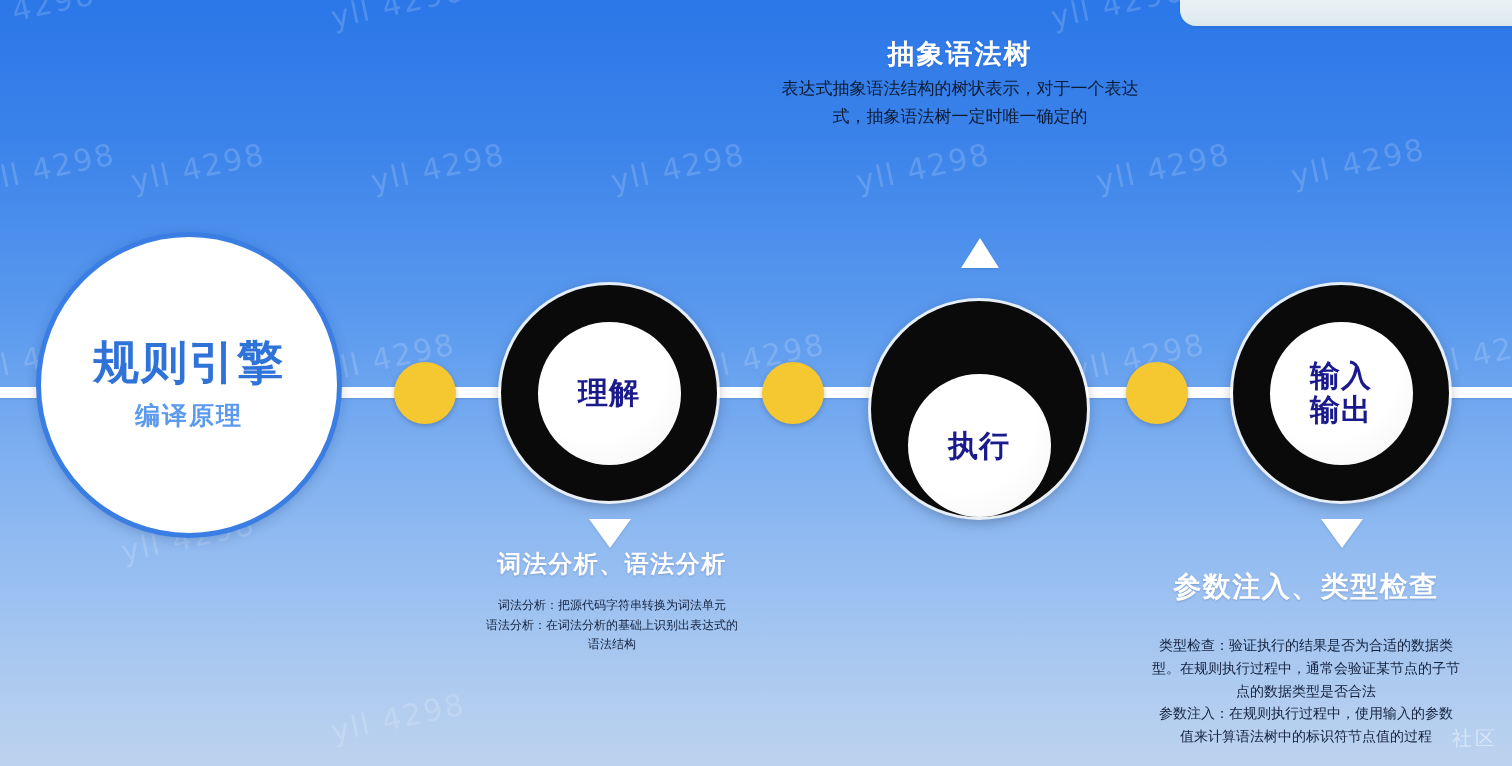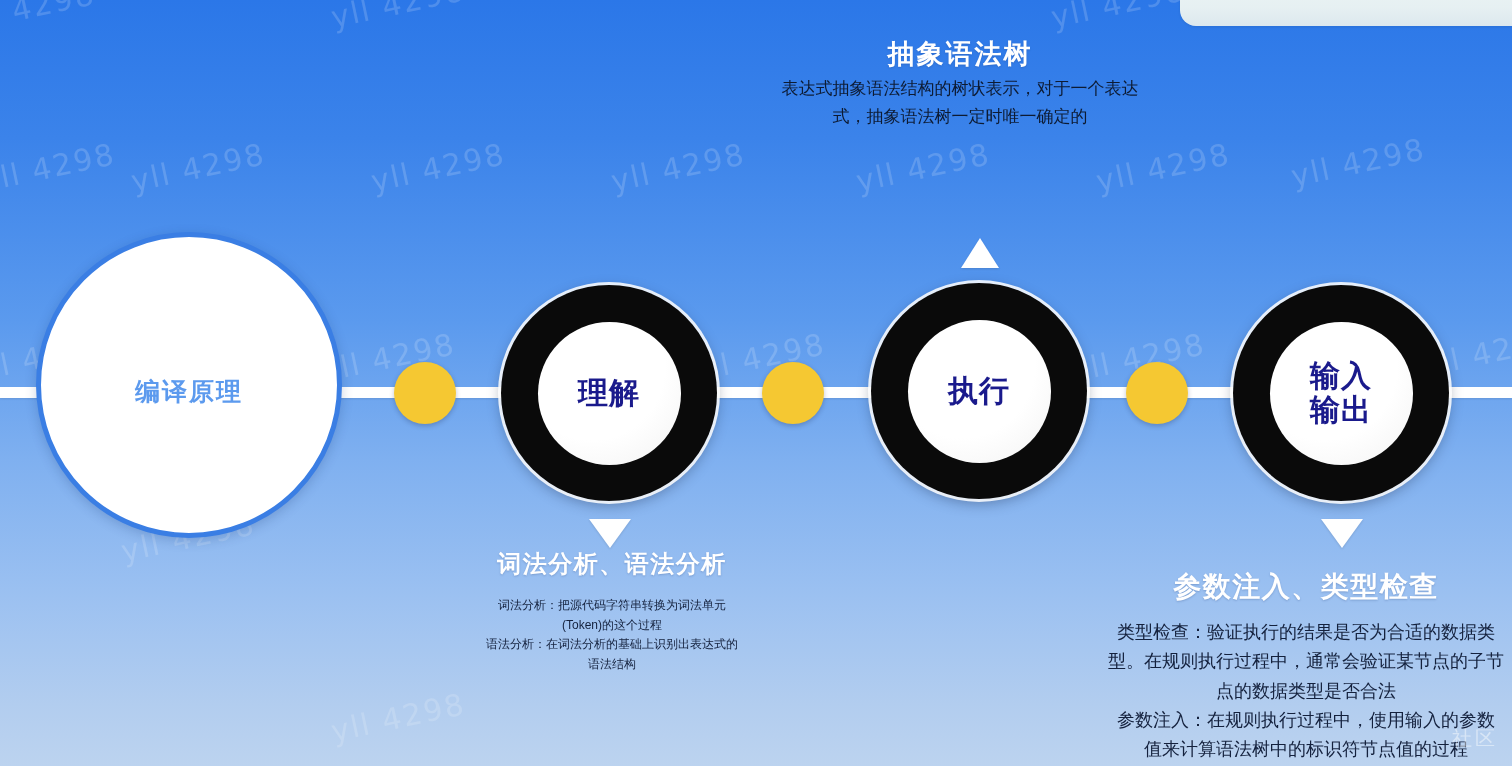--- a/index.html
+++ b/index.html
@@ -124,21 +124,21 @@
   }
   .node-label {
     font-size: 30px;
     font-weight: 700;
     color: #1a1a8c;
     line-height: 1.12;
     letter-spacing: 1px;
     white-space: pre-line;
   }
   #node-1 { left: 501px; top: 285px; }
-  #node-2 { left: 871px; top: 283px; }
+  #node-2 { left: 871px; top: 301px; align-items: flex-end; }
   #node-3 { left: 1233px; top: 285px; }
 
   
   .dot {
     position: absolute;
     width: 62px;
     height: 62px;
     border-radius: 50%;
     background: #f5c832;
     z-index: 5;
@@ -186,21 +186,21 @@
   #blk-ast { left: 740px; top: 36px; width: 440px; text-align: center; }
   #blk-ast .blk-title { font-size: 27px; letter-spacing: 2px; }
   #blk-ast .blk-body { font-size: 17px; margin-top: 3px; color: #0d1b33; }
 
   #blk-lex { left: 400px; top: 548px; width: 424px; }
   #blk-lex .blk-title { font-size: 24px; letter-spacing: 1.5px; }
   #blk-lex .blk-body { font-size: 12px; margin-top: 16px; }
 
   #blk-io { left: 1100px; top: 568px; width: 412px; }
   #blk-io .blk-title { font-size: 28px; letter-spacing: 1.5px; }
-  #blk-io .blk-body { font-size: 18px; margin-top: 12px; }
+  #blk-io .blk-body { font-size: 14px; margin-top: 28px; }
 
   .corner-wm {
     position: absolute;
     right: 14px;
     bottom: 14px;
     font-size: 20px;
     color: rgba(255,255,255,0.45);
     letter-spacing: 3px;
     z-index: 9;
   }
@@ -234,20 +234,21 @@
 
   <div class="top-panel"></div>
 
   <div class="rail"></div>
 
   <div class="dot" id="dot-1"></div>
   <div class="dot" id="dot-2"></div>
   <div class="dot" id="dot-3"></div>
 
   <div class="hero">
+    <div class="hero-title">规则引擎</div>
     <div class="hero-sub">编译原理</div>
   </div>
 
   <div class="node" id="node-1">
     <div class="node-inner">
       <div class="node-label">理解</div>
     </div>
   </div>
 
   <div class="node" id="node-2">
@@ -272,21 +273,20 @@
     <div class="blk-body">
       <div>表达式抽象语法结构的树状表示，对于一个表达</div>
       <div>式，抽象语法树一定时唯一确定的</div>
     </div>
   </div>
 
   <div class="blk" id="blk-lex">
     <div class="blk-title">词法分析、语法分析</div>
     <div class="blk-body">
       <div>词法分析：把源代码字符串转换为词法单元</div>
-      <div>(Token)的这个过程</div>
       <div>语法分析：在词法分析的基础上识别出表达式的</div>
       <div>语法结构</div>
     </div>
   </div>
 
   <div class="blk" id="blk-io">
     <div class="blk-title">参数注入、类型检查</div>
     <div class="blk-body">
       <div>类型检查：验证执行的结果是否为合适的数据类</div>
       <div>型。在规则执行过程中，通常会验证某节点的子节</div>

